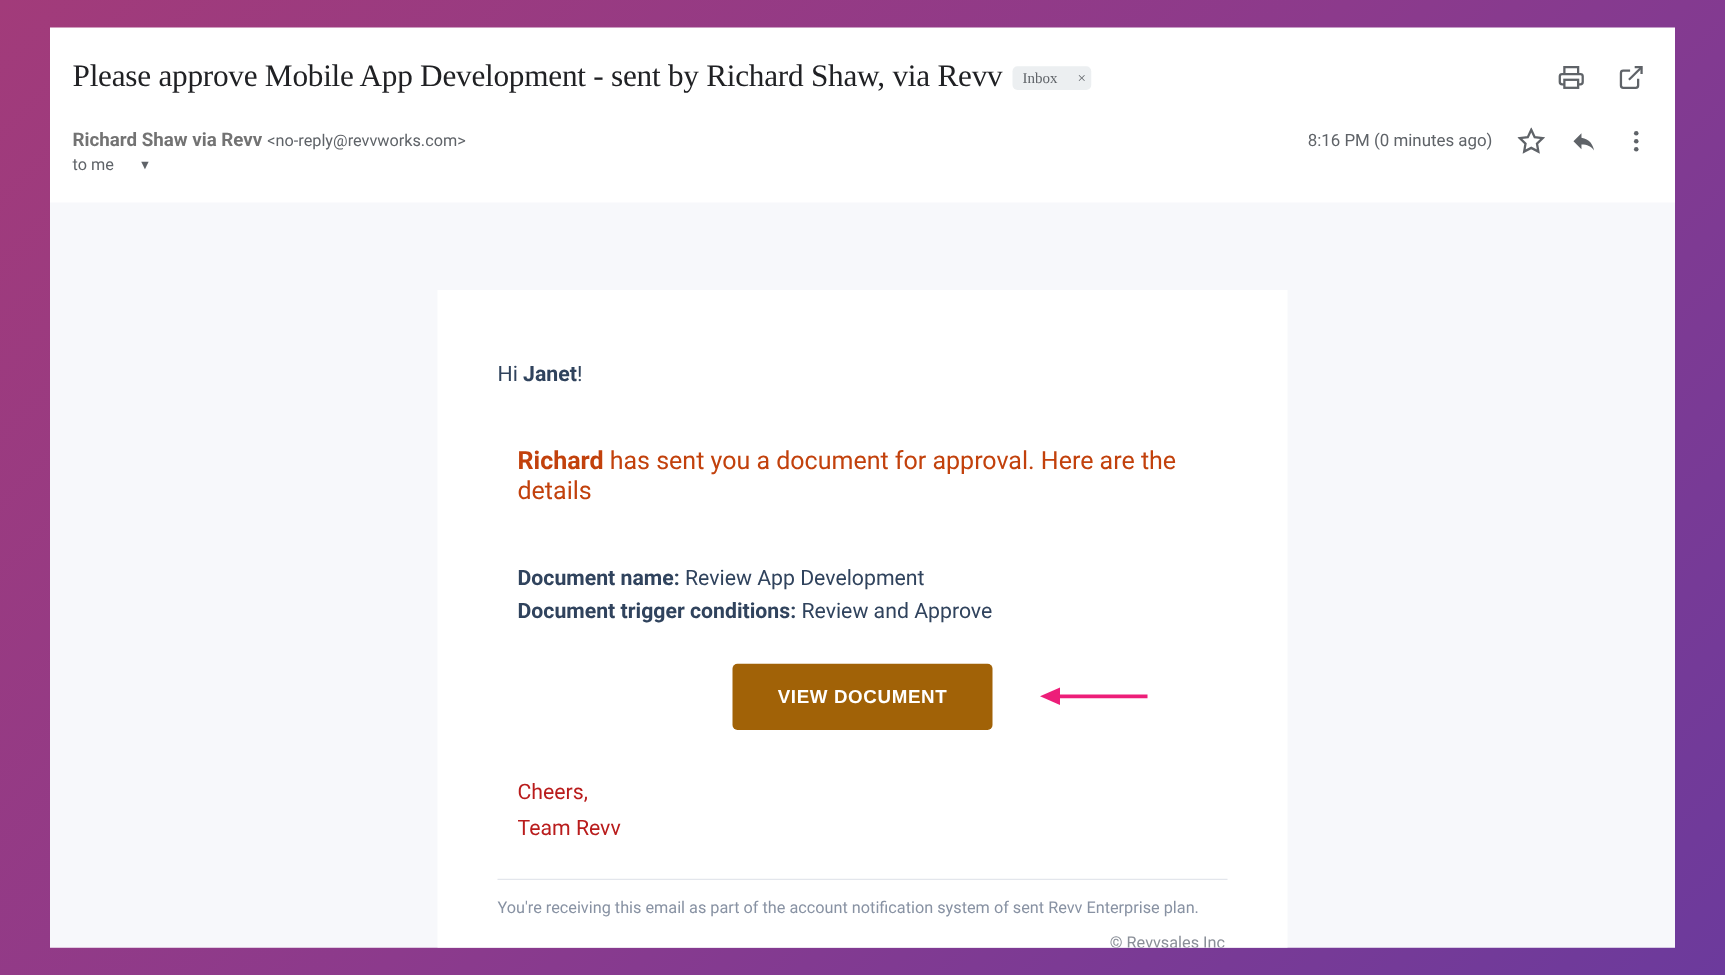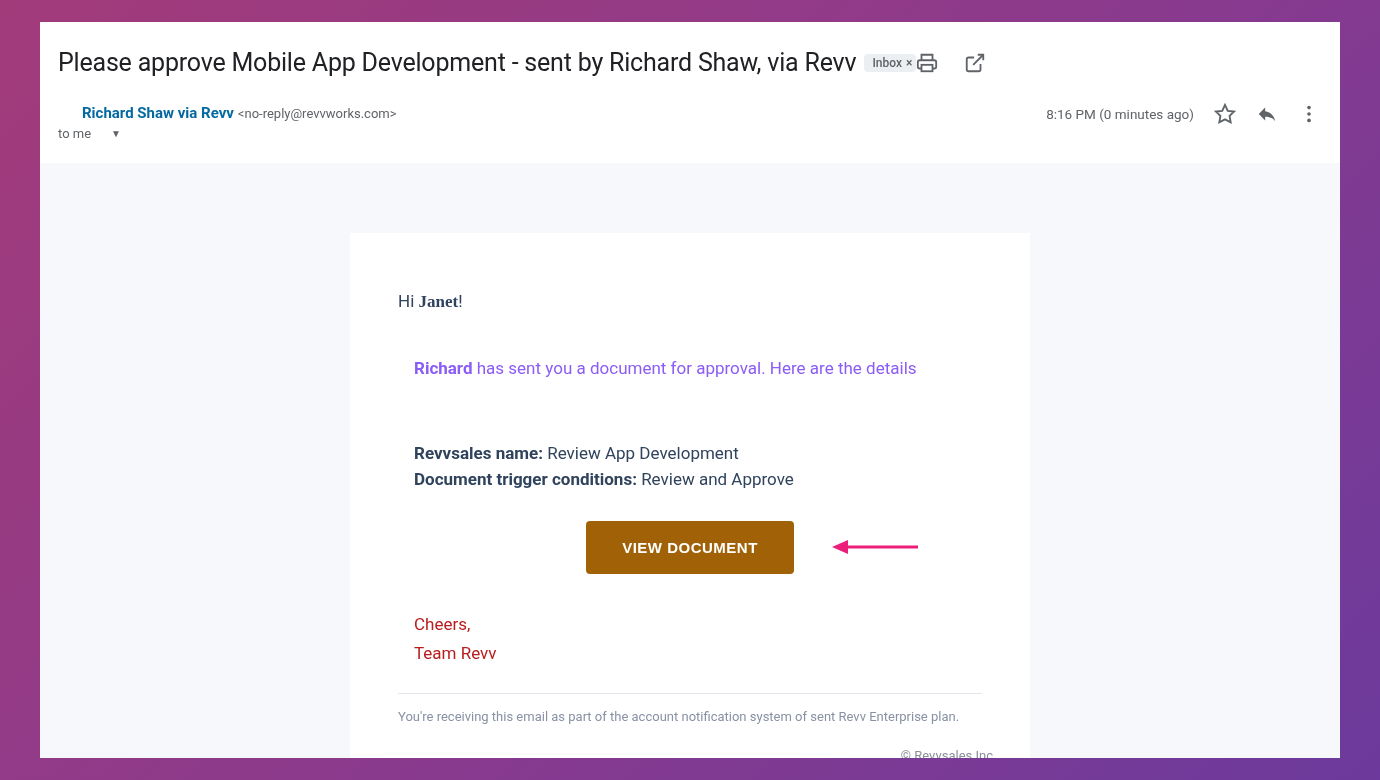--- a/index.html
+++ b/index.html
@@ -15,61 +15,62 @@
     background: #fff;
     width: 100%;
     height: 100%;
     padding: 18px 20px 0 18px;
     position: relative;
     overflow: hidden;
   }
   .subject-row {
     display: flex;
     align-items: center;
-    justify-content: flex-start;
+    justify-content: space-between;
     padding: 8px 0 22px 0;
+    font-family: Liberation Serif, serif;
   }
   .subject-left {
     display: flex;
     align-items: center;
     gap: 8px;
   }
   .subject-text {
     font-size: 25px;
     font-weight:400;
     color: #202124;
     letter-spacing: -0.2px;
   }
   .inbox-chip {
     background: #eceff1;
     color: #5f6368;
     font-size: 12px;
     padding: 2px 4px 2px 8px;
     border-radius: 4px;
     display: inline-flex;
     align-items: center;
-    gap: 4px;
+    gap: 16px;
     font-weight:500;
   }
   .inbox-chip .x { font-size: 12px; color:#5f6368; }
   .subject-actions {
     display: flex;
     gap: 26px;
     color: #5f6368;
     padding-right: 4px;
   }
   .icon-btn { cursor: pointer; display:flex; align-items:center; justify-content:center; }
   .sender-row {
     display: flex;
     justify-content: space-between;
     align-items: flex-start;
     padding: 4px 0 8px 0;
   }
   .sender-left { }
-  .sender-name { font-size: 15px; font-weight: 700; color:#0369a1;margin-left:24px; }
+  .sender-name { font-size: 15px; font-weight: 700; color:#737373; }
   .sender-email { font-size: 13px; color:#5f6368; font-weight:400; }
   .to-line { font-size: 13px; color:#5f6368; margin-top:4px; display:flex; align-items:center; gap:20px;}
   .caret-down { font-size:10px; color:#5f6368; }
   .sender-right {
     display: flex;
     align-items: center;
     gap: 20px;
     color:#5f6368;
   }
   .timestamp { font-size: 13.5px; color:#5f6368; }
@@ -81,22 +82,22 @@
     position: relative;
   }
   .email-card {
     background: #fff;
     width: 680px;
     margin: 0 auto;
     padding: 58px 48px 20px 48px;
     position: relative;
   }
   .greet { font-size:17px; color:#30435d; margin-bottom:46px; }
-  .greet b { font-weight:700;font-family:Liberation Serif, serif; }
-  .line1 { font-size:17px; color:#8b5cf6; margin-bottom:62px; padding-left:16px;}
+  .greet b { font-weight:700; }
+  .line1 { font-size:20px; color:#c2410c; margin-bottom:46px; padding-left:16px;}
   .line1 b { font-weight:700; }
   .details { font-size:17px; color:#30435d; padding-left:16px; line-height:1.55; margin-bottom:28px;}
   .details b { font-weight:700; }
   .cta-wrap { text-align:center; position:relative; margin-bottom:36px;}
   .cta-btn {
     display:inline-block;
     background:#a16207;
     color:#fff;
     font-weight:700;
     letter-spacing:0.5px;
@@ -113,21 +114,21 @@
     transform: translateY(-50%);
     display:flex;
     align-items:center;
   }
   .signoff { font-size:17px; color:#b91c1c; padding-left:16px; line-height:1.7; margin-bottom:26px;}
   .hr { border:none; border-top:1px solid #e3e6ec; margin:0 0 14px 0;}
   .disclaimer { font-size:13px; color:#8892a3; line-height:1.45; padding: 0 0 20px 0;}
   .blue-bar { height:3px; background:#2d6df6; width:680px; margin:0 auto; }
   .copyright {
     position:absolute;
-    right: 347px;
+    right: 360px;
     bottom: 0px;
     font-size:13px;
     color:#8a8f98;
   }
   svg { display:block; }
 </style>
 </head>
 <body>
 
 <div class="mail-container">
@@ -197,21 +198,21 @@
       <div class="greet">
         <span>Hi </span><b>Janet</b><span>!</span>
       </div>
 
       <div class="line1">
         <b>Richard</b><span> has sent you a document for approval. Here are the details</span>
       </div>
 
       <div class="details">
         <div>
-          <b>Revvsales name:</b><span> Review App Development</span>
+          <b>Document name:</b><span> Review App Development</span>
         </div>
         <div>
           <b>Document trigger conditions:</b><span> Review and Approve</span>
         </div>
       </div>
 
       <div class="cta-wrap">
         <button class="cta-btn">VIEW DOCUMENT</button>
         <span class="arrow-anno">
           <svg width="90" height="20" viewBox="0 0 90 20">

